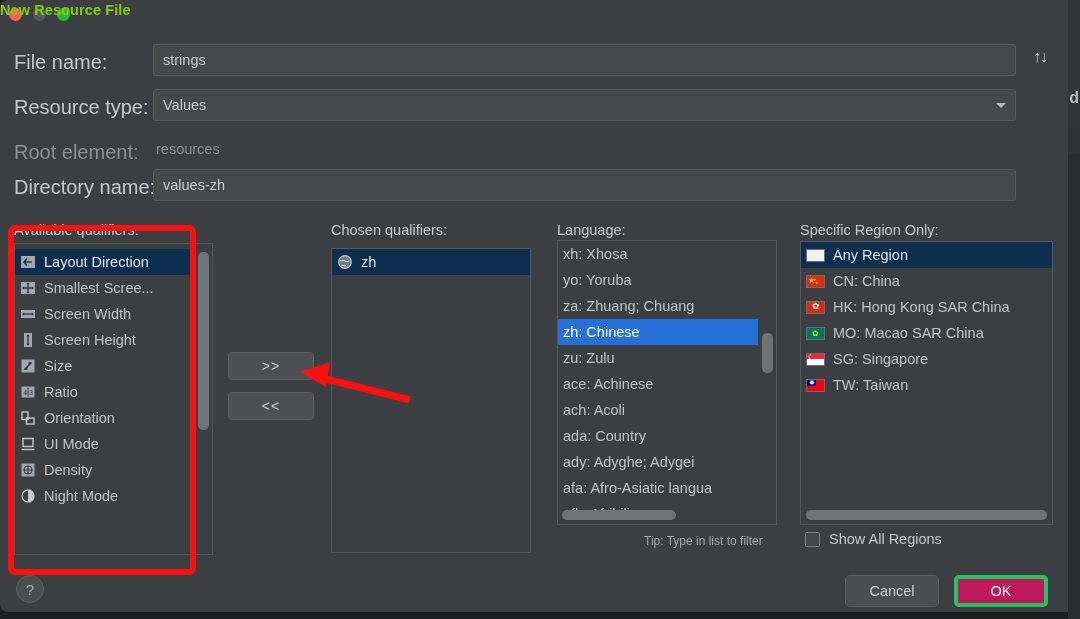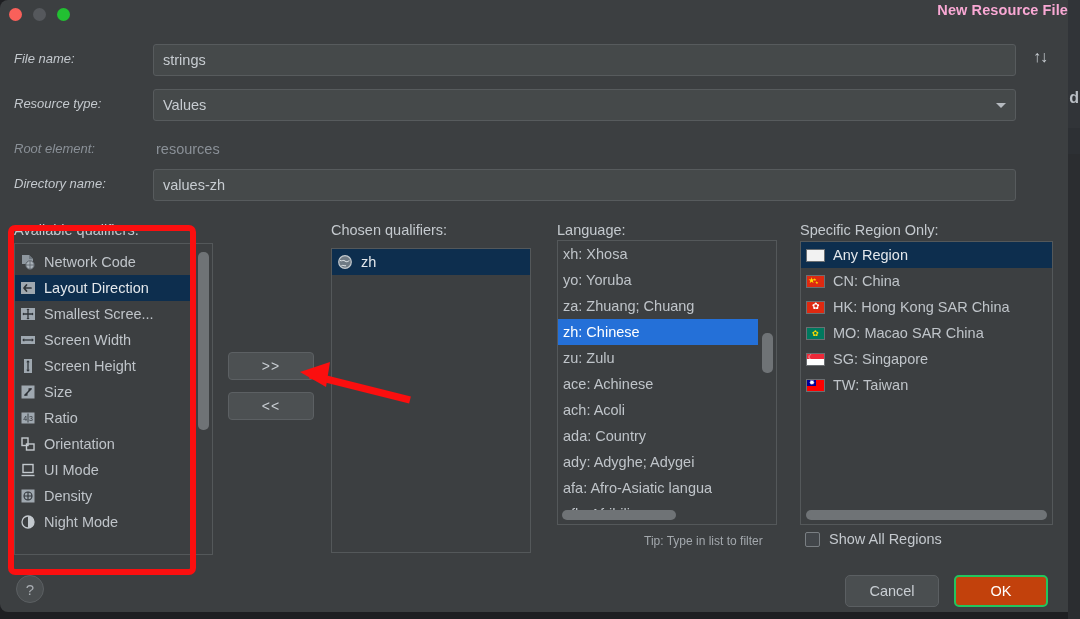--- a/index.html
+++ b/index.html
@@ -65,34 +65,33 @@
     top: 8px;
     width: 13px; height: 13px;
     border-radius: 50%;
   }
   .traffic.close  { left: 9px;  background: #f9605a; }
   .traffic.min    { left: 33px; background: #55585c; }
   .traffic.max    { left: 57px; background: #22c032; }
   .dialog-title {
     position: absolute;
     top: 2px; left: 0; width: 1068px;
-    text-align: right;
+    text-align: left;
     font-size: 14.5px;
     font-weight: bold;
-    color: #f9a8d4;
+    color: #84cc16;
     letter-spacing: 0.1px;
   }
 
   
   .form-label {
     position: absolute;
-    font-size: 13px;
+    font-size: 20px;
     color: #c4c9ce;
     white-space: nowrap;
-    font-style: italic;
   }
   .form-label.muted { color: #8a9097; }
 
   .field {
     position: absolute;
     box-sizing: border-box;
     background: #45494a;
     border: 1px solid #575b5d;
     border-radius: 3px;
     color: #c7ccd1;
@@ -244,22 +243,22 @@
     display: flex;
     align-items: center;
     justify-content: center;
   }
   .btn.cancel {
     background: #4a4e50;
     border: 1px solid #5b5f62;
     color: #c9ced3;
   }
   .btn.ok {
-    background: #c2410c;
-    border: 2px solid #22c55e;
+    background: #be185d;
+    border: 4px solid #22c55e;
     color: #ffffff;
   }
 
   .help-btn {
     position: absolute;
     left: 16px; top: 575px;
     width: 28px; height: 28px;
     border-radius: 50%;
     background: #4a4e50;
     border: 1px solid #5b5f62;
@@ -333,31 +332,20 @@
 
     <div class="form-label muted" style="left:14px; top:141px;">Root element:</div>
     <div class="static-val" style="left:156px; top:141px;">resources</div>
 
     <div class="form-label" style="left:14px; top:176px;">Directory name:</div>
     <div class="field" style="left:153px; top:169px; width:863px; height:32px;">values-zh</div>
 
     <div class="panel-heading" style="left:14px; top:222px;">Available qualifiers:</div>
     <div class="listbox" style="left:14px; top:243px; width:199px; height:312px;">
       <div class="list-rows" id="avail-rows" style="top:5px;">
-          <div class="list-row">
-            <span class="qicon">
-              <svg width="16" height="16" viewBox="0 0 16 16">
-                <path d="M2 1h7l4 4v5H2z" fill="#8e979f"></path>
-                <path d="M9 1v4h4" fill="#6e777f"></path>
-                <circle cx="10" cy="11" r="4.2" fill="#aab2b9" stroke="#5b6269" stroke-width="1"></circle>
-                <path d="M6 11h8M10 7v8" stroke="#5b6269" stroke-width="0.8" fill="none"></path>
-              </svg>
-            </span>
-            <span class="lbl">Network Code</span>
-          </div>
           <div class="list-row sel-dark" style="width: 177px;">
             <span class="qicon">
               <svg width="16" height="16" viewBox="0 0 16 16">
                 <rect x="1" y="2" width="14" height="12" fill="#9fa8b0"></rect>
                 <path d="M11 8H4M6.5 5L4 8l2.5 3" stroke="#2e3338" stroke-width="1.7" fill="none" stroke-linecap="round" stroke-linejoin="round"></path>
               </svg>
             </span>
             <span class="lbl">Layout Direction</span>
           </div>
           <div class="list-row">

